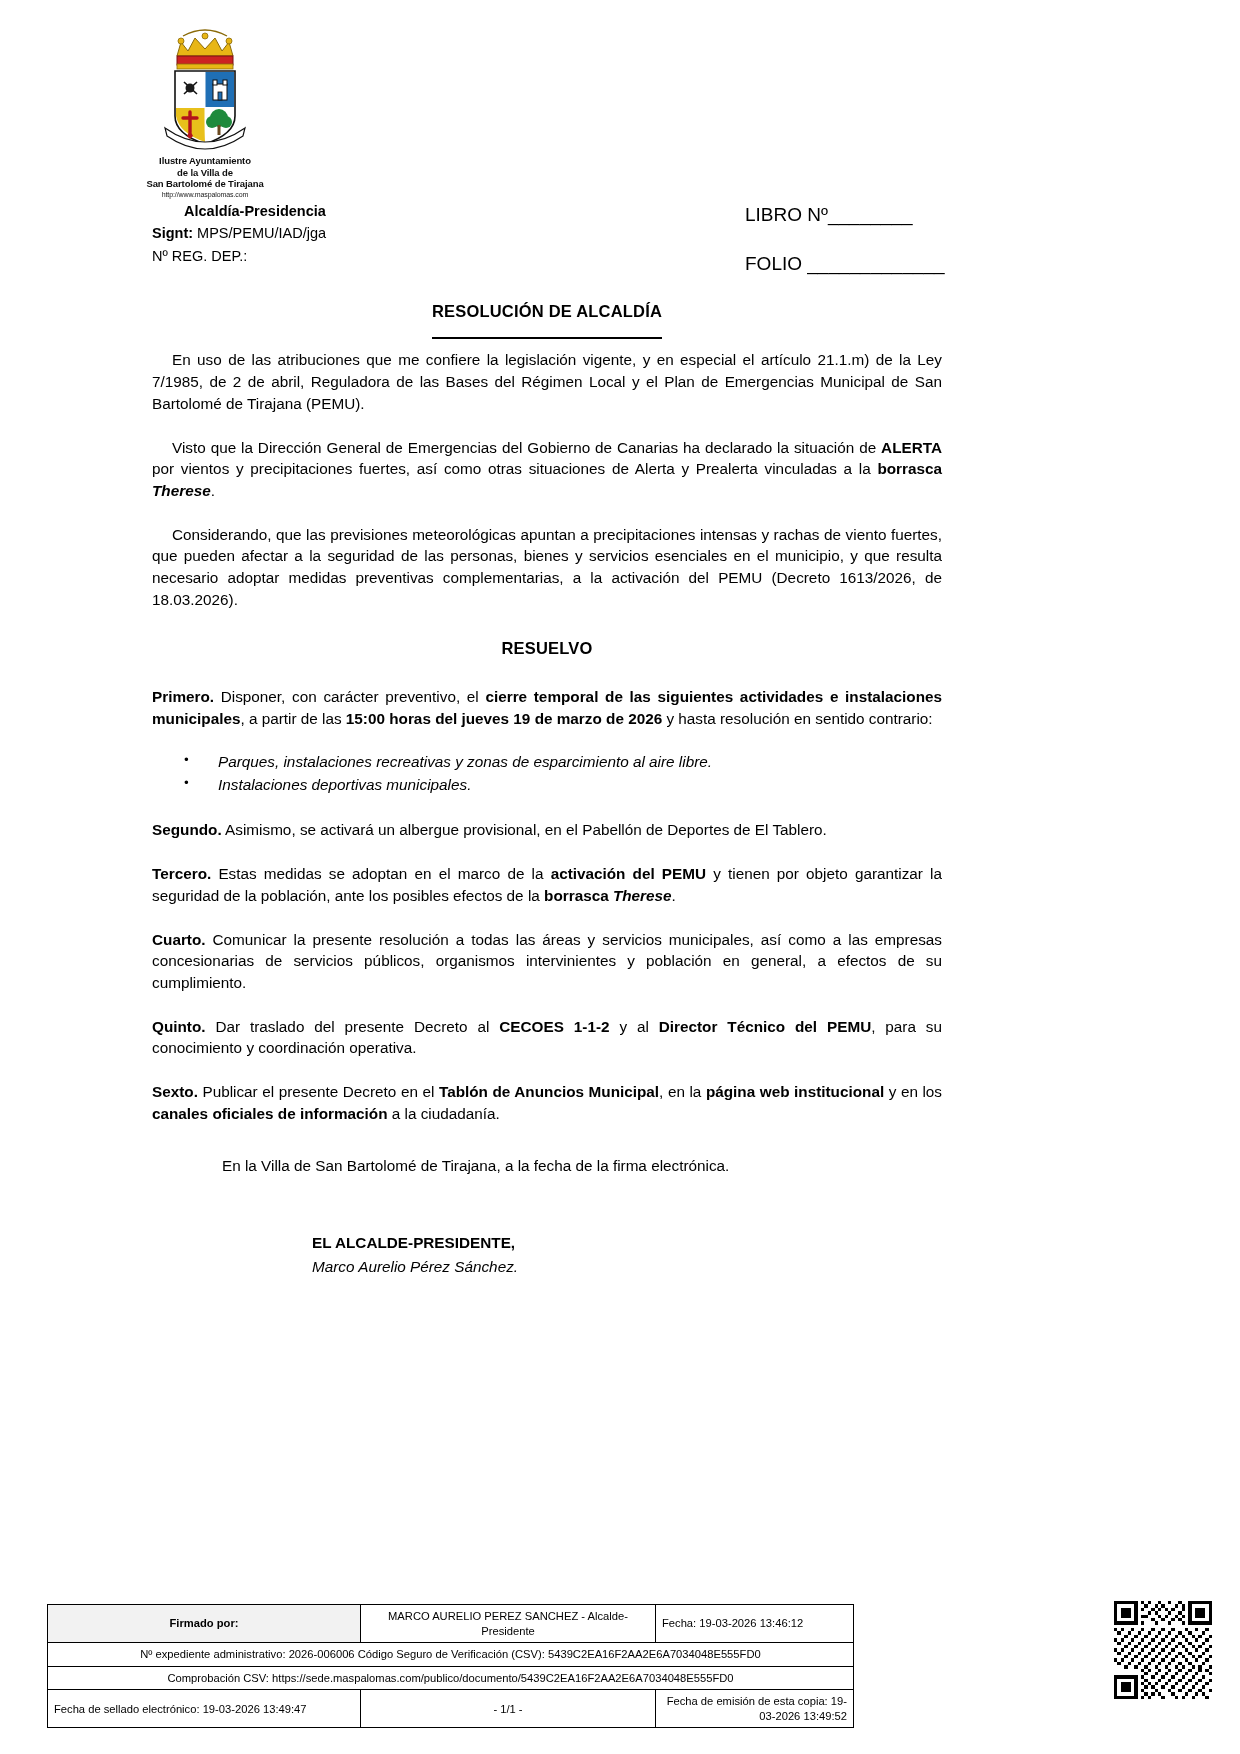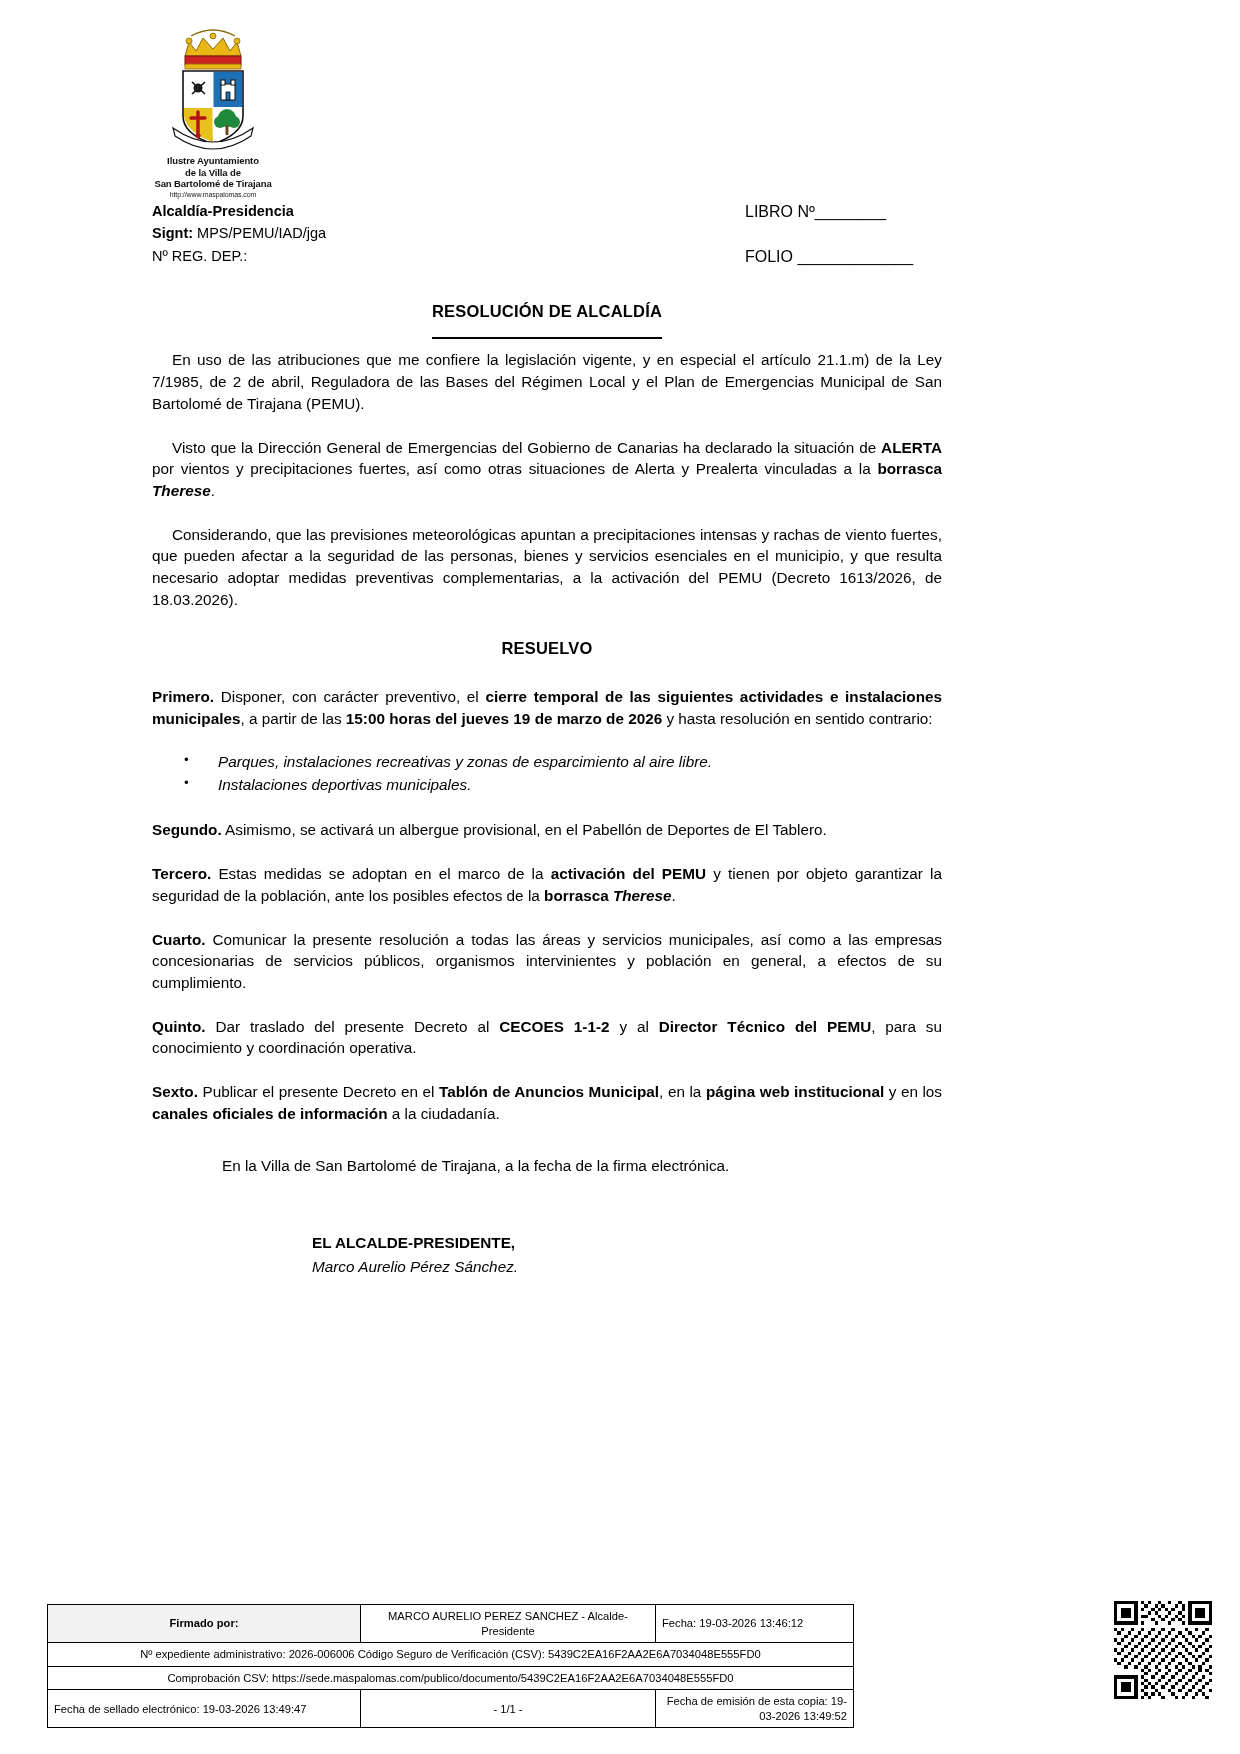--- a/index.html
+++ b/index.html
@@ -17,21 +17,21 @@
     height: 1754px;
     margin: 0 auto;
     background: #ffffff;
     box-sizing: border-box;
     overflow: hidden;
   }
 
   
   .letterhead {
     position: absolute;
-    left: 148px;
+    left: 140px;
     top: 26px;
     width: 130px;
     text-align: center;
   }
   .crest {
     width: 96px;
     height: 126px;
     margin: 0 auto;
     position: relative;
   }
@@ -52,28 +52,28 @@
   }
 
   
   .hdr-left {
     position: absolute;
     left: 152px;
     top: 200px;
     font-size: 14.5px;
     line-height: 1.55;
   }
-  .hdr-left .l1 { font-weight: bold; }
+  .hdr-left .l1 { font-weight: bold; margin-left: 32px; }
   .hdr-left .lbl { font-weight: bold; }
 
   .hdr-right {
     position: absolute;
     left: 745px;
     top: 200px;
-    font-size: 16px;
+    font-size: 19px;
     line-height: 1.55;
   }
   .hdr-right .row2 { margin-top: 20px; }
 
   
   .body {
     position: absolute;
     left: 152px;
     top: 300px;
     width: 790px;

